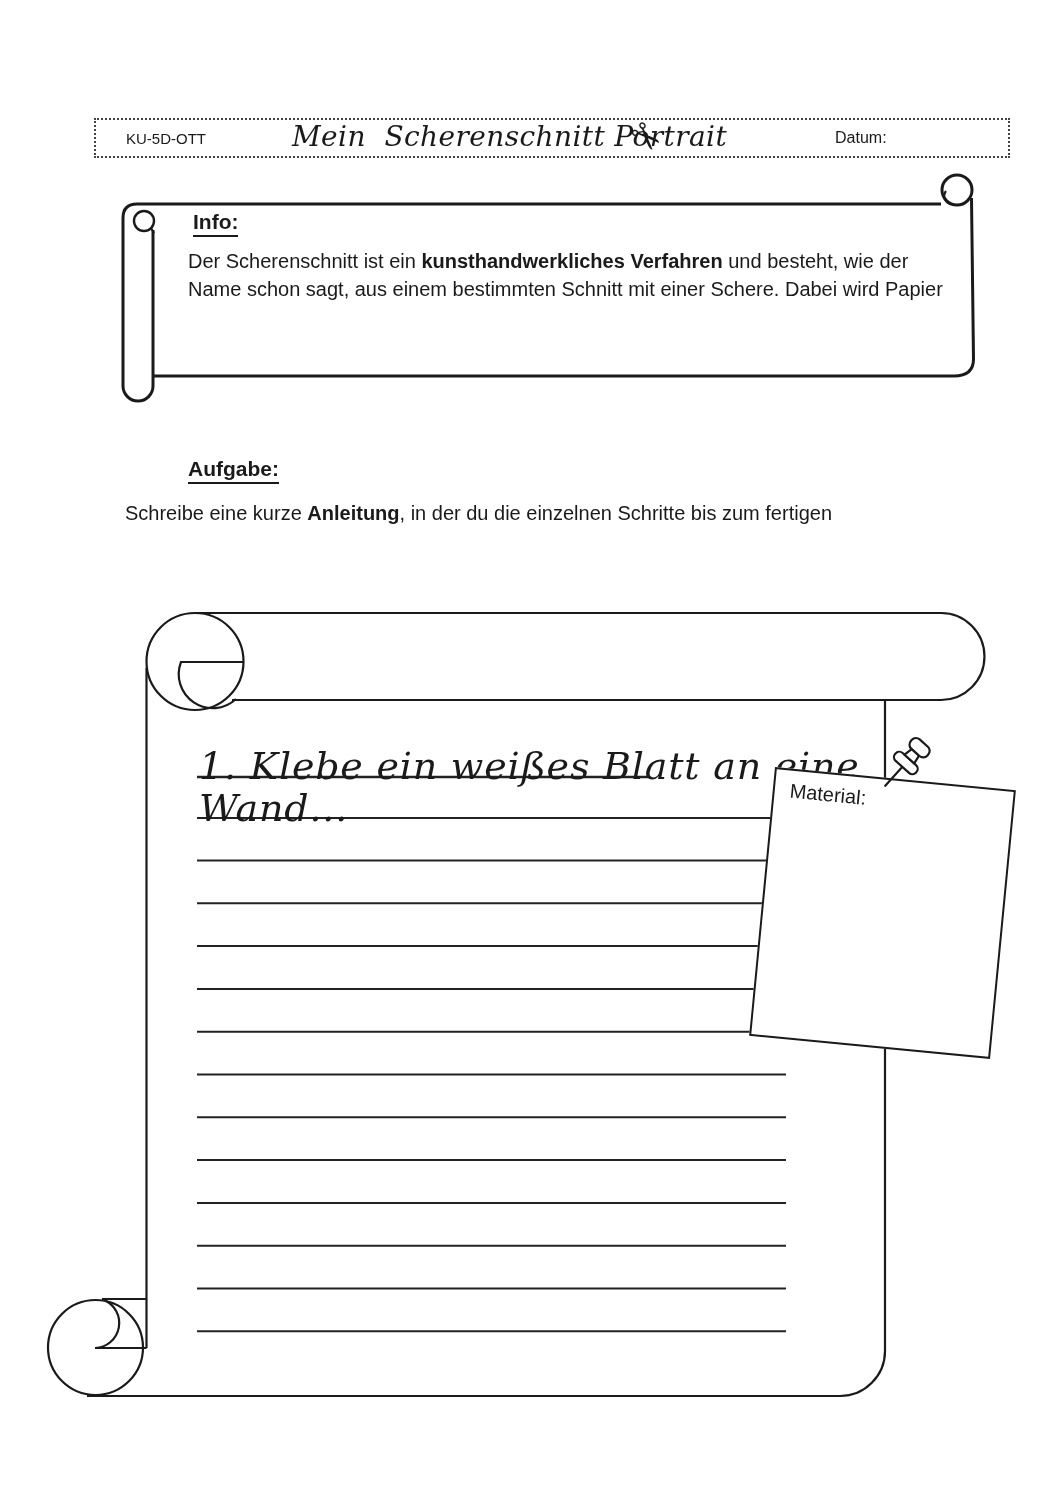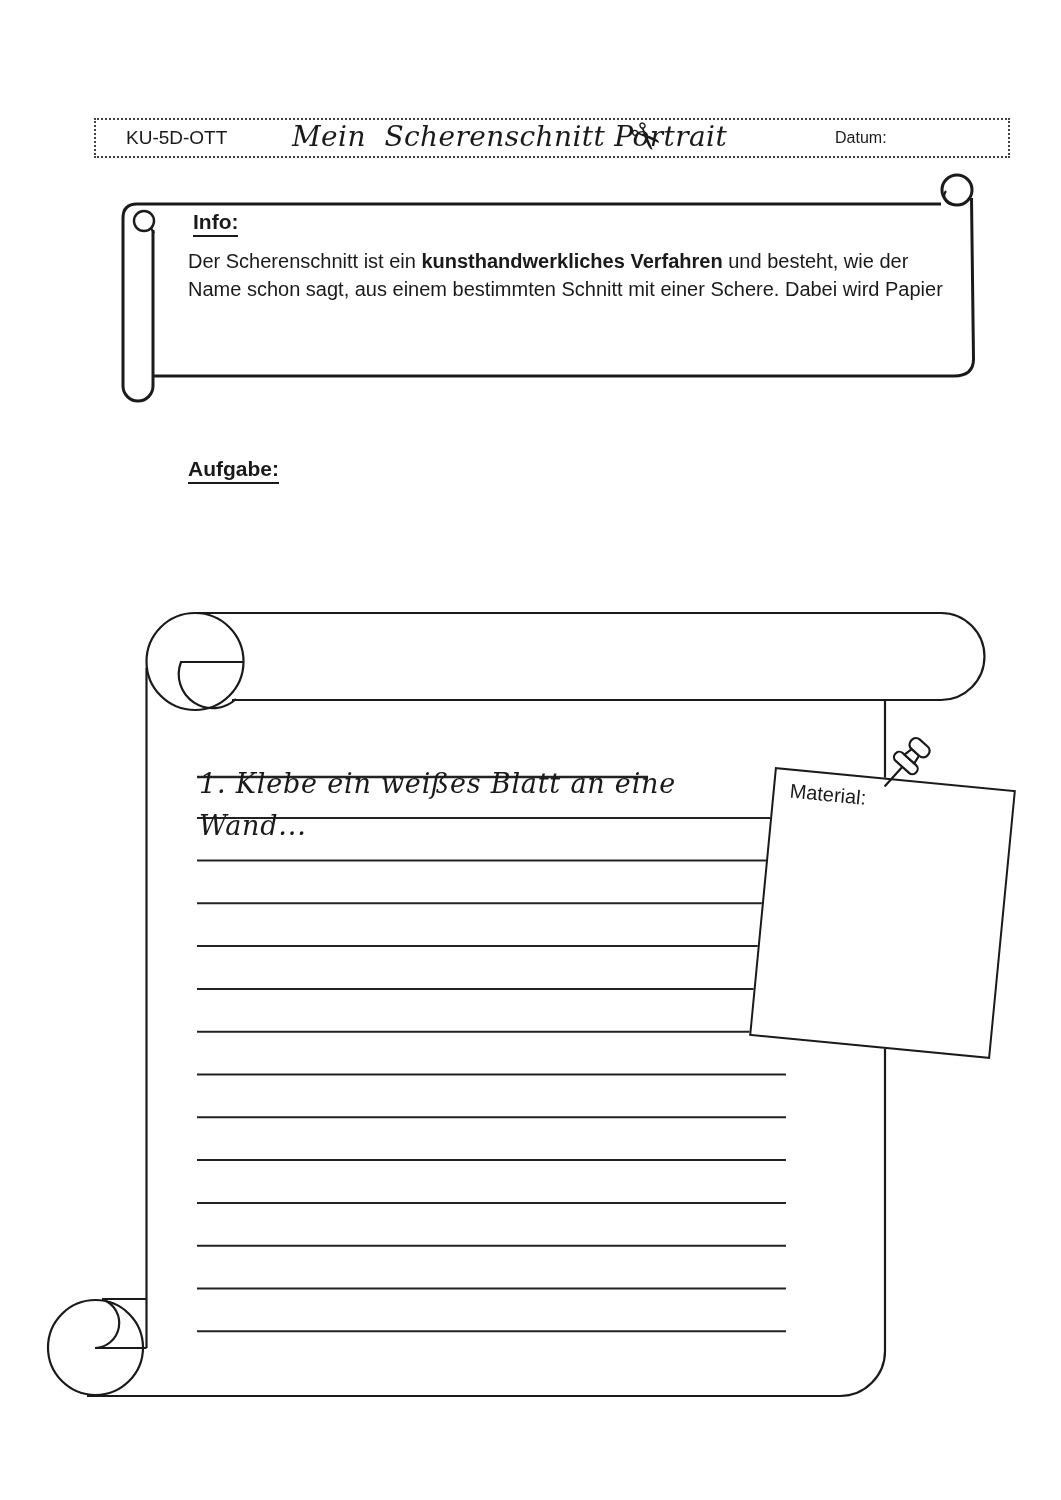--- a/index.html
+++ b/index.html
@@ -3,39 +3,39 @@
 <meta charset="utf-8">
 <style>
   html,body{margin:0;padding:0;background:#fff;}
   body{width:1061px;height:1500px;position:relative;overflow:hidden;
        font-family:"Liberation Sans",sans-serif;color:#1a1a1a;}
   .page{position:absolute;left:0;top:0;width:1061px;height:1500px;background:#fff;}
   svg.art{position:absolute;left:0;top:0;}
   
   .hdr{position:absolute;left:94px;top:118px;width:916px;height:40px;
        border:2px dotted #444;box-sizing:border-box;background:#fff;}
-  .hdr-code{position:absolute;left:30px;top:50%;transform:translateY(-50%);font-size:19px;}
+  .hdr-code{position:absolute;left:30px;top:50%;transform:translateY(-50%);font-size:15px;}
   .hdr-title{position:absolute;left:196px;top:50%;transform:translateY(-54%);
        font-family:"DejaVu Serif",serif;font-style:italic;font-size:28px;
        white-space:pre;letter-spacing:.4px;}
   .hdr-scissors{position:absolute;left:534px;top:50%;
        transform:translateY(-52%) rotate(45deg);font-size:37px;line-height:1;}
   .hdr-datum{position:absolute;left:739px;top:50%;transform:translateY(-50%);font-size:16px;}
   
   .sec-heading{position:absolute;font-size:21px;font-weight:bold;
        border-bottom:2.5px solid #1a1a1a;padding-bottom:1px;white-space:nowrap;}
   #info-heading{left:193px;top:210px;}
   #aufgabe-heading{left:188px;top:457px;}
   .body-text{position:absolute;font-size:20px;white-space:nowrap;}
   #info-body{left:188px;top:247px;line-height:28.4px;}
   #aufgabe-body{left:125px;top:500px;line-height:27.5px;}
   .b{font-weight:bold;}
   
   .hw{position:absolute;font-family:"DejaVu Serif",serif;font-style:italic;
-      font-size:27px;letter-spacing:.8px;white-space:pre;margin-top:24px;}
+      font-size:38px;letter-spacing:.8px;white-space:pre;}
   #hw-line1{left:199px;top:744px;}
   #hw-line2{left:199px;top:786px;}
   
   .note{position:absolute;left:775px;top:767px;width:242px;height:270px;
         background:#fff;border:2px solid #1a1a1a;box-sizing:border-box;
         transform:rotate(5.5deg);transform-origin:0 0;}
   .note-label{margin:9px 0 0 15px;font-size:20px;}
   
   #pushpin{position:absolute;left:876px;top:733px;overflow:visible;}
   
@@ -108,20 +108,21 @@
   </div>
 
   <div class="sec-heading" id="info-heading">Info:</div>
   <div class="body-text" id="info-body">
     <div><span>Der Scherenschnitt ist ein </span><span class="b">kunsthandwerkliches Verfahren</span><span> und besteht, wie der</span></div>
     <div><span>Name schon sagt, aus einem bestimmten Schnitt mit einer Schere. Dabei wird Papier</span></div>
   </div>
 
   <div class="sec-heading" id="aufgabe-heading">Aufgabe:</div>
   <div class="body-text" id="aufgabe-body">
+    <div><span>Schreibe eine kurze </span><span class="b">Anleitung</span><span>, in der du die einzelnen Schritte bis zum fertigen</span></div>
   </div>
 
   <div class="hw" id="hw-line1">1. Klebe ein weißes Blatt an eine</div>
   <div class="hw" id="hw-line2">Wand...</div>
 
   <div class="note">
     <div class="note-label">Material:</div>
   </div>
 
   <svg id="pushpin" width="70" height="70" viewBox="0 0 70 70">

